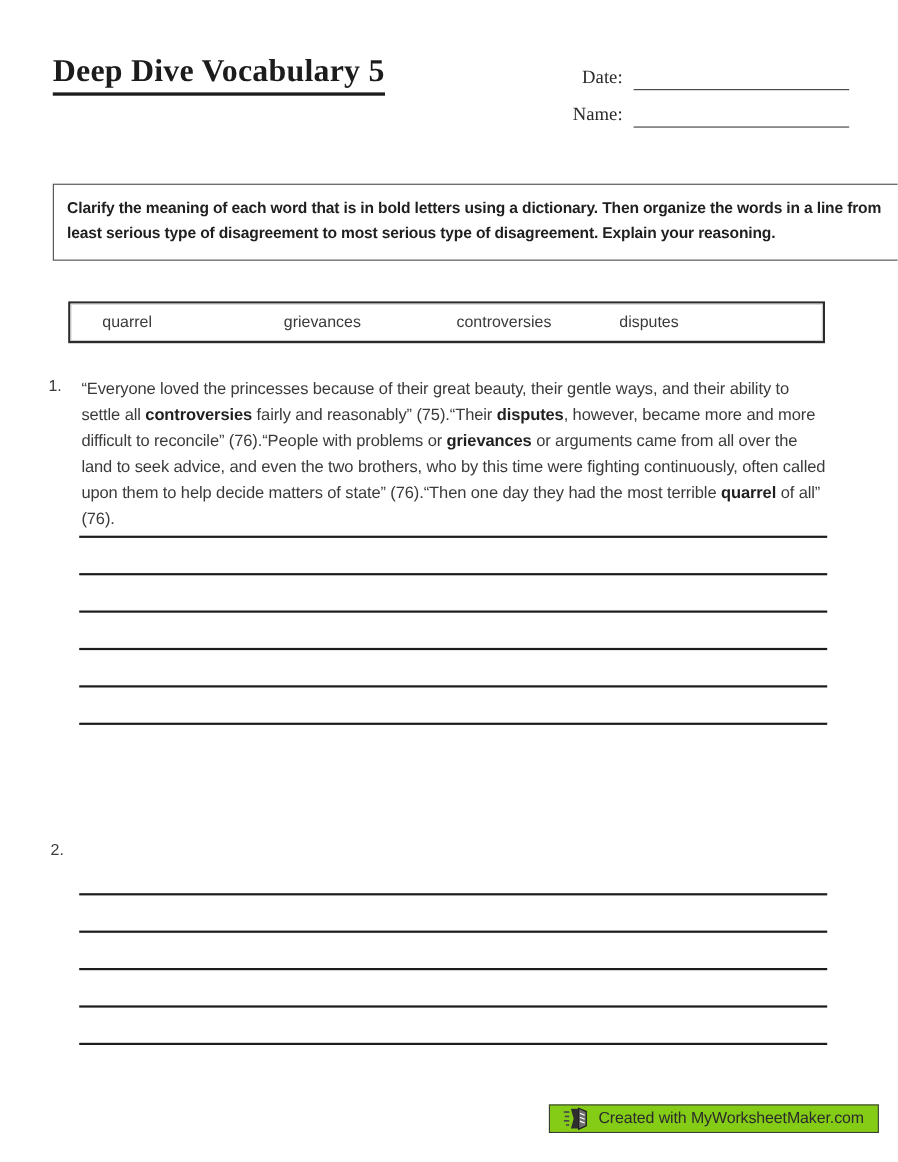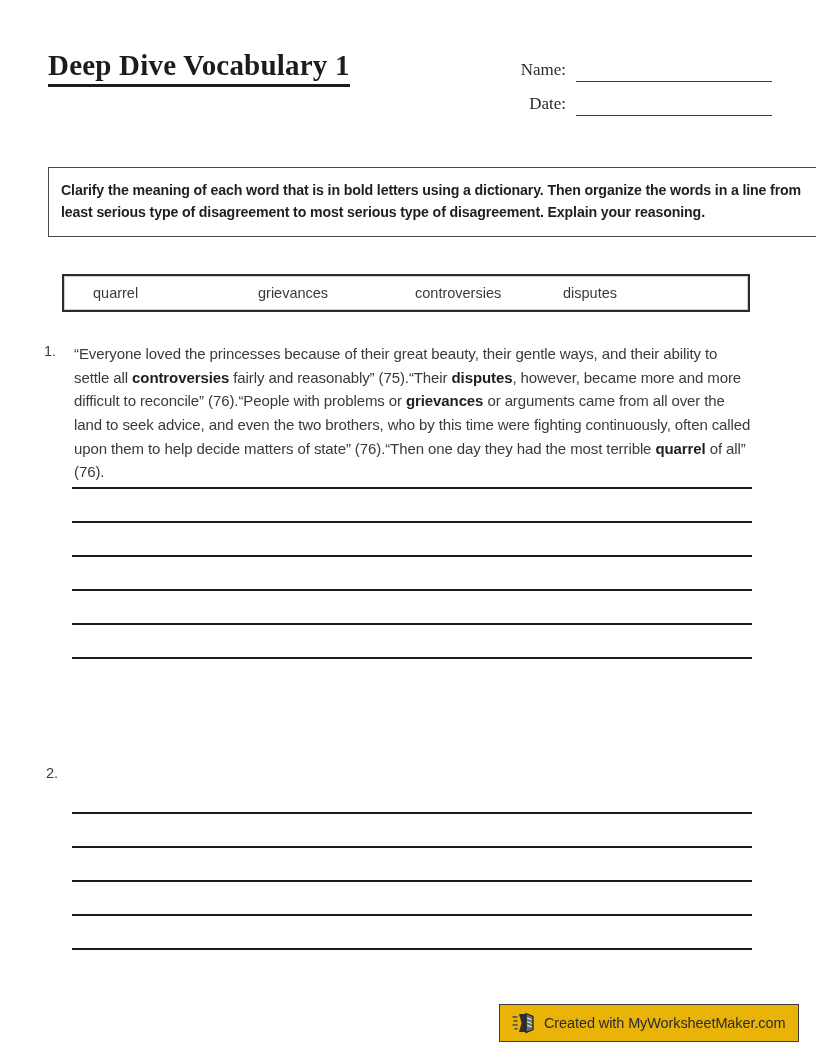--- a/index.html
+++ b/index.html
@@ -168,24 +168,24 @@
     font-size: 14.5px;
     color: #3a3a3a;
   }
 
   
   .footer-badge {
     position: absolute;
     left: 499px;
     top: 1004px;
     width: 300px;
-    height: 38px;
+    height: 26px;
     box-sizing: border-box;
     border: 1.3px solid #3c3c3c;
-    background: #eab308;
+    background: #84cc16;
     display: flex;
     align-items: center;
     padding-left: 12px;
   }
   .footer-logo {
     width: 24px;
     height: 22px;
     flex: none;
     margin-right: 8px;
     display: block;
@@ -196,29 +196,29 @@
     color: #2b2b2b;
     letter-spacing: -0.1px;
     white-space: nowrap;
   }
 </style>
 </head>
 <body>
 
 <div class="page">
 
-  <div class="worksheet-title">Deep Dive Vocabulary 1</div>
+  <div class="worksheet-title">Deep Dive Vocabulary 5</div>
 
   <div class="name-date-block">
     <div class="nd-row">
+      <span class="nd-label">Date:</span>
+      <span class="nd-line"></span>
+    </div>
+    <div class="nd-row">
       <span class="nd-label">Name:</span>
-      <span class="nd-line"></span>
-    </div>
-    <div class="nd-row">
-      <span class="nd-label">Date:</span>
       <span class="nd-line"></span>
     </div>
   </div>
 
   <div class="instruction-box" id="instruction-box-1">
     <div class="instruction-text">Clarify the meaning of each word that is in bold letters using a dictionary. Then organize the words in a line from least serious type of disagreement to most serious type of disagreement. Explain your reasoning.</div>
   </div>
 
   <div class="word-bank">
     <div class="word-bank-inner">

